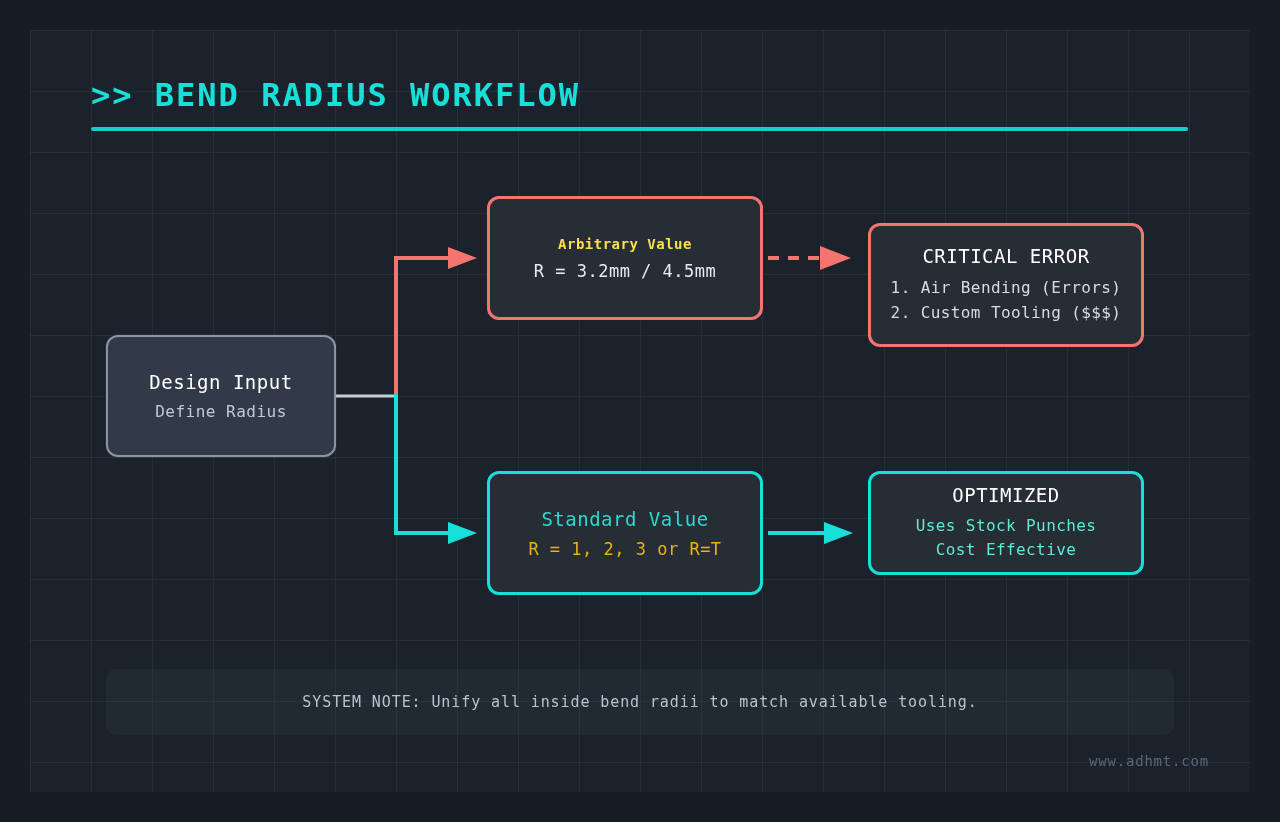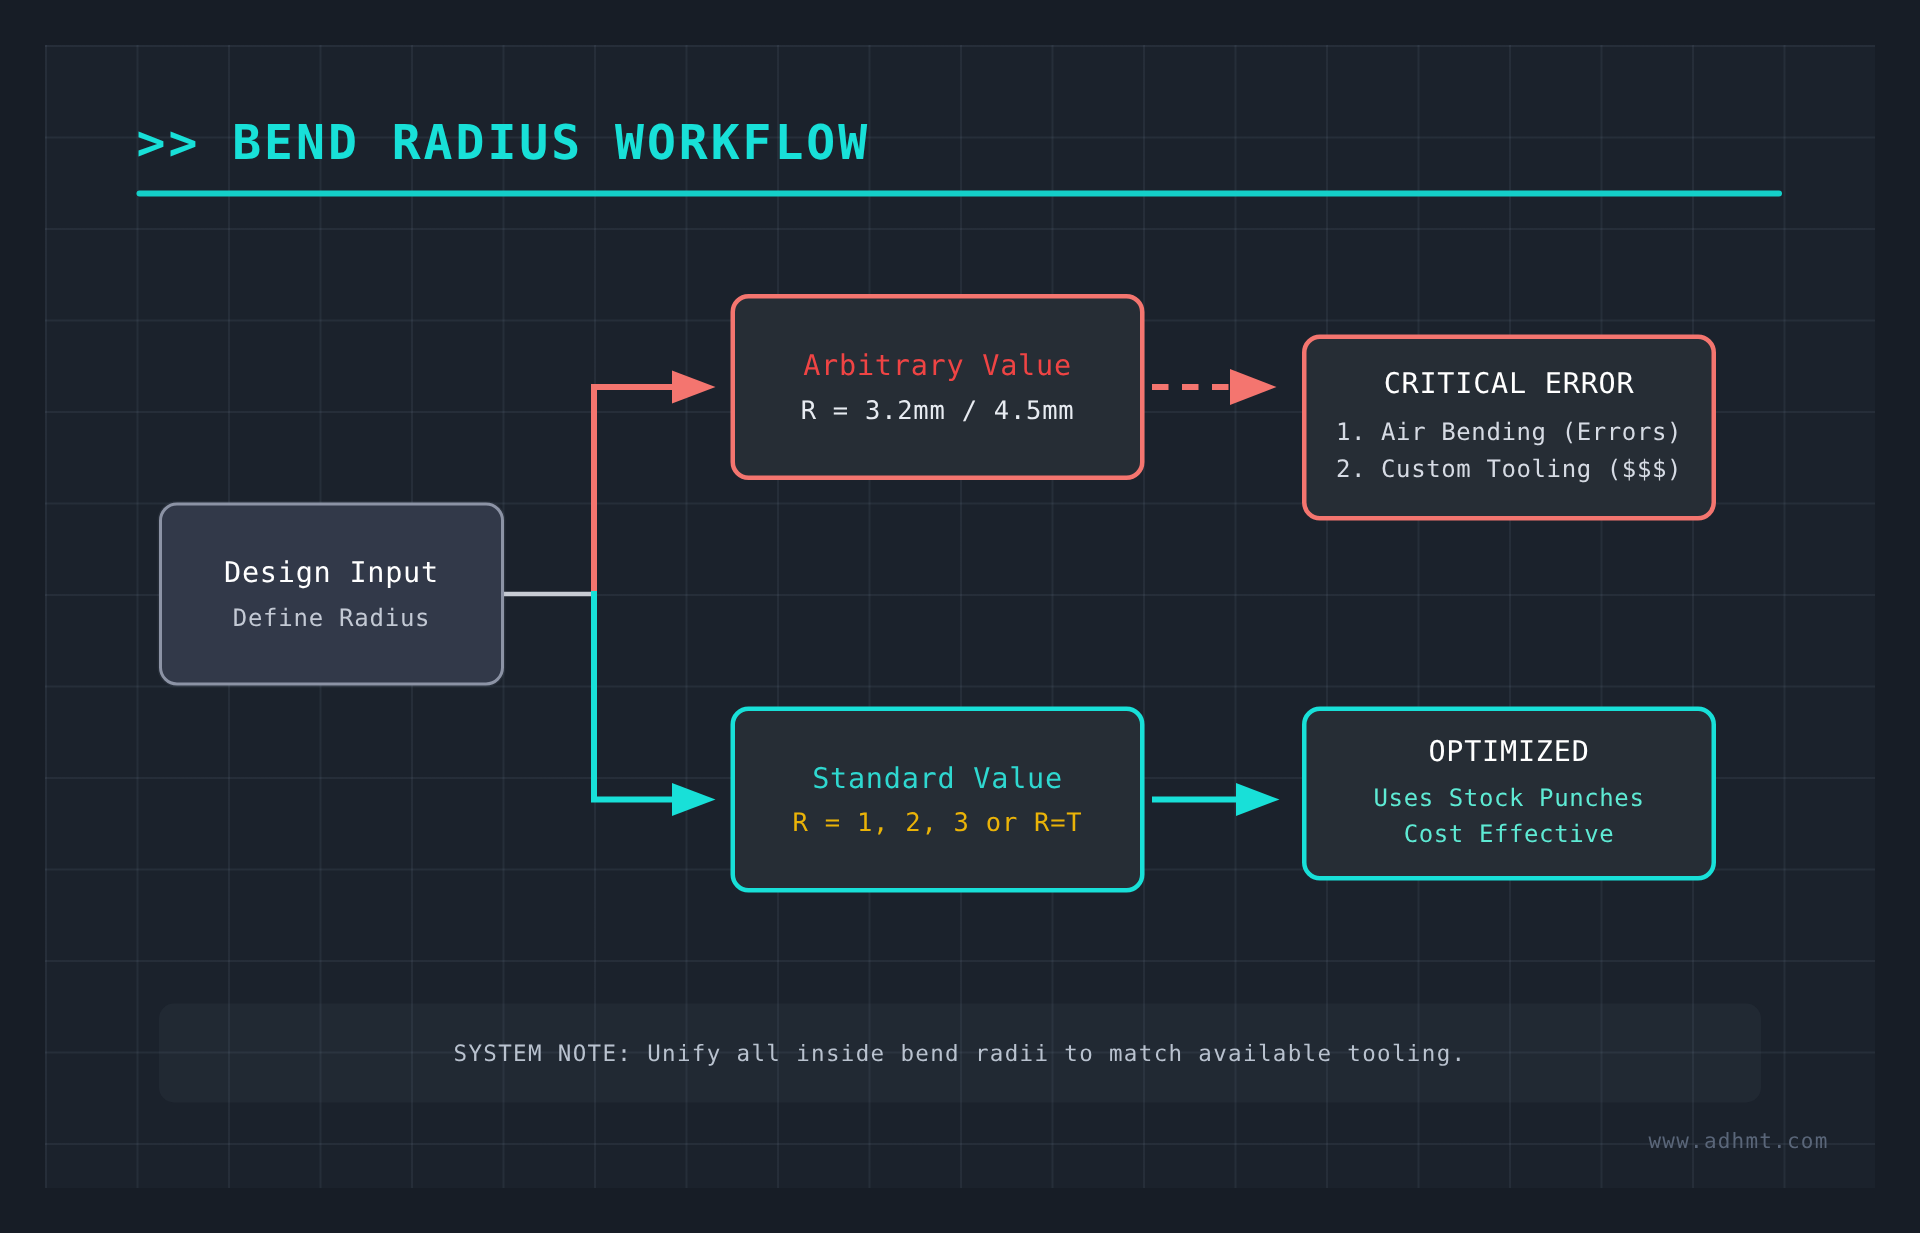--- a/index.html
+++ b/index.html
@@ -105,24 +105,25 @@
   
   #node-arbitrary {
     left: 487px;
     top: 196px;
     width: 276px;
     height: 124px;
     background: #262d35;
     border: 3px solid #f4756f;
   }
   #node-arbitrary .headline {
-    font-size: 19px;
-    color: #ef4444;
+    font-size: 14px;
+    color: #fde047;
     letter-spacing: 0.5px;
     margin-bottom: 9px;
+    font-weight: bold;
   }
   #node-arbitrary .sub {
     font-size: 17px;
     color: #e7ebf1;
     letter-spacing: 0.5px;
   }
 
   
   #node-critical {
     left: 868px;
@@ -167,21 +168,21 @@
     font-size: 17px;
     color: #eab308;
     letter-spacing: 0.5px;
   }
 
   
   #node-optimized {
     left: 868px;
     top: 471px;
     width: 276px;
-    height: 116px;
+    height: 104px;
     background: #262d35;
     border: 3px solid #18e0d8;
   }
   #node-optimized .headline {
     font-size: 19px;
     color: #ffffff;
     letter-spacing: 0.5px;
     margin-bottom: 8px;
   }
   #node-optimized .sub-line {
@@ -220,21 +221,21 @@
     font-family: "DejaVu Sans Mono", monospace;
     font-size: 15px;
     letter-spacing: 0.9px;
     color: #b9c2cf;
     white-space: pre;
   }
 
   
   #watermark {
     position: absolute;
-    right: 61px;
+    right: 71px;
     top: 753px;
     font-family: "DejaVu Sans Mono", monospace;
     font-size: 14px;
     letter-spacing: 0.8px;
     color: #5a6679;
     white-space: pre;
   }
 </style>
 </head>
 <body>

